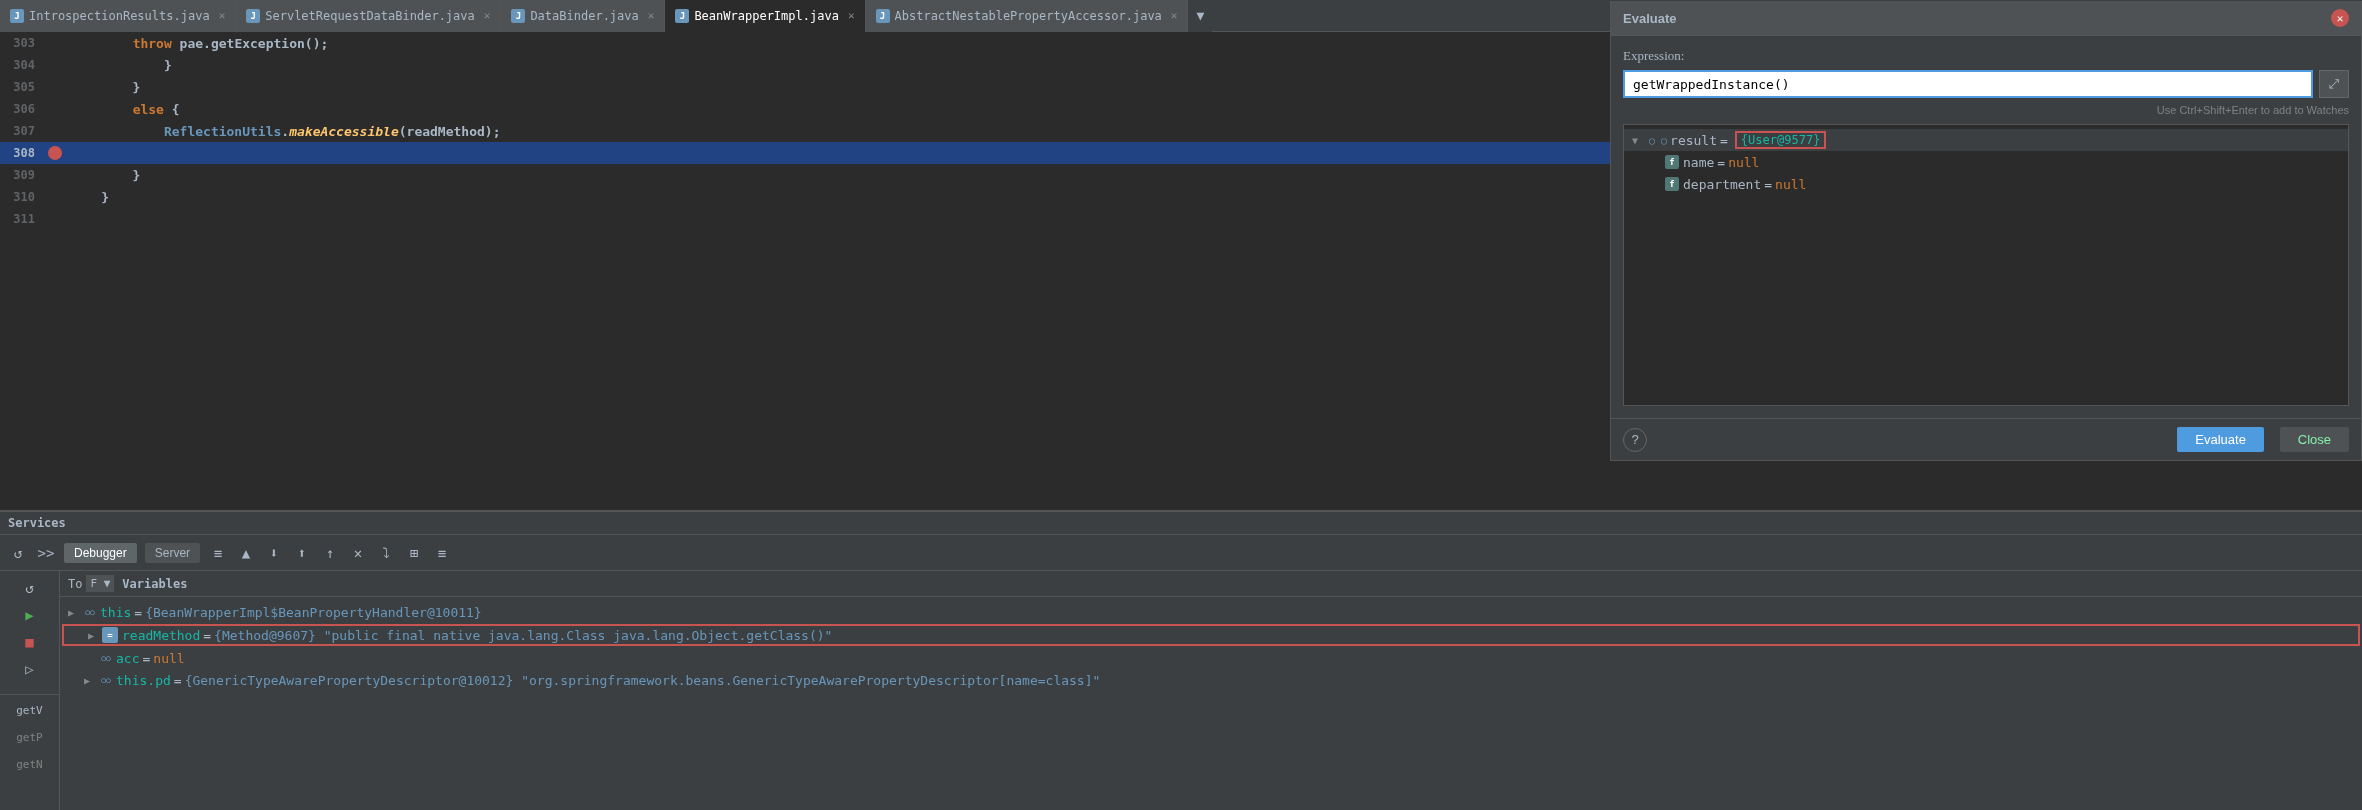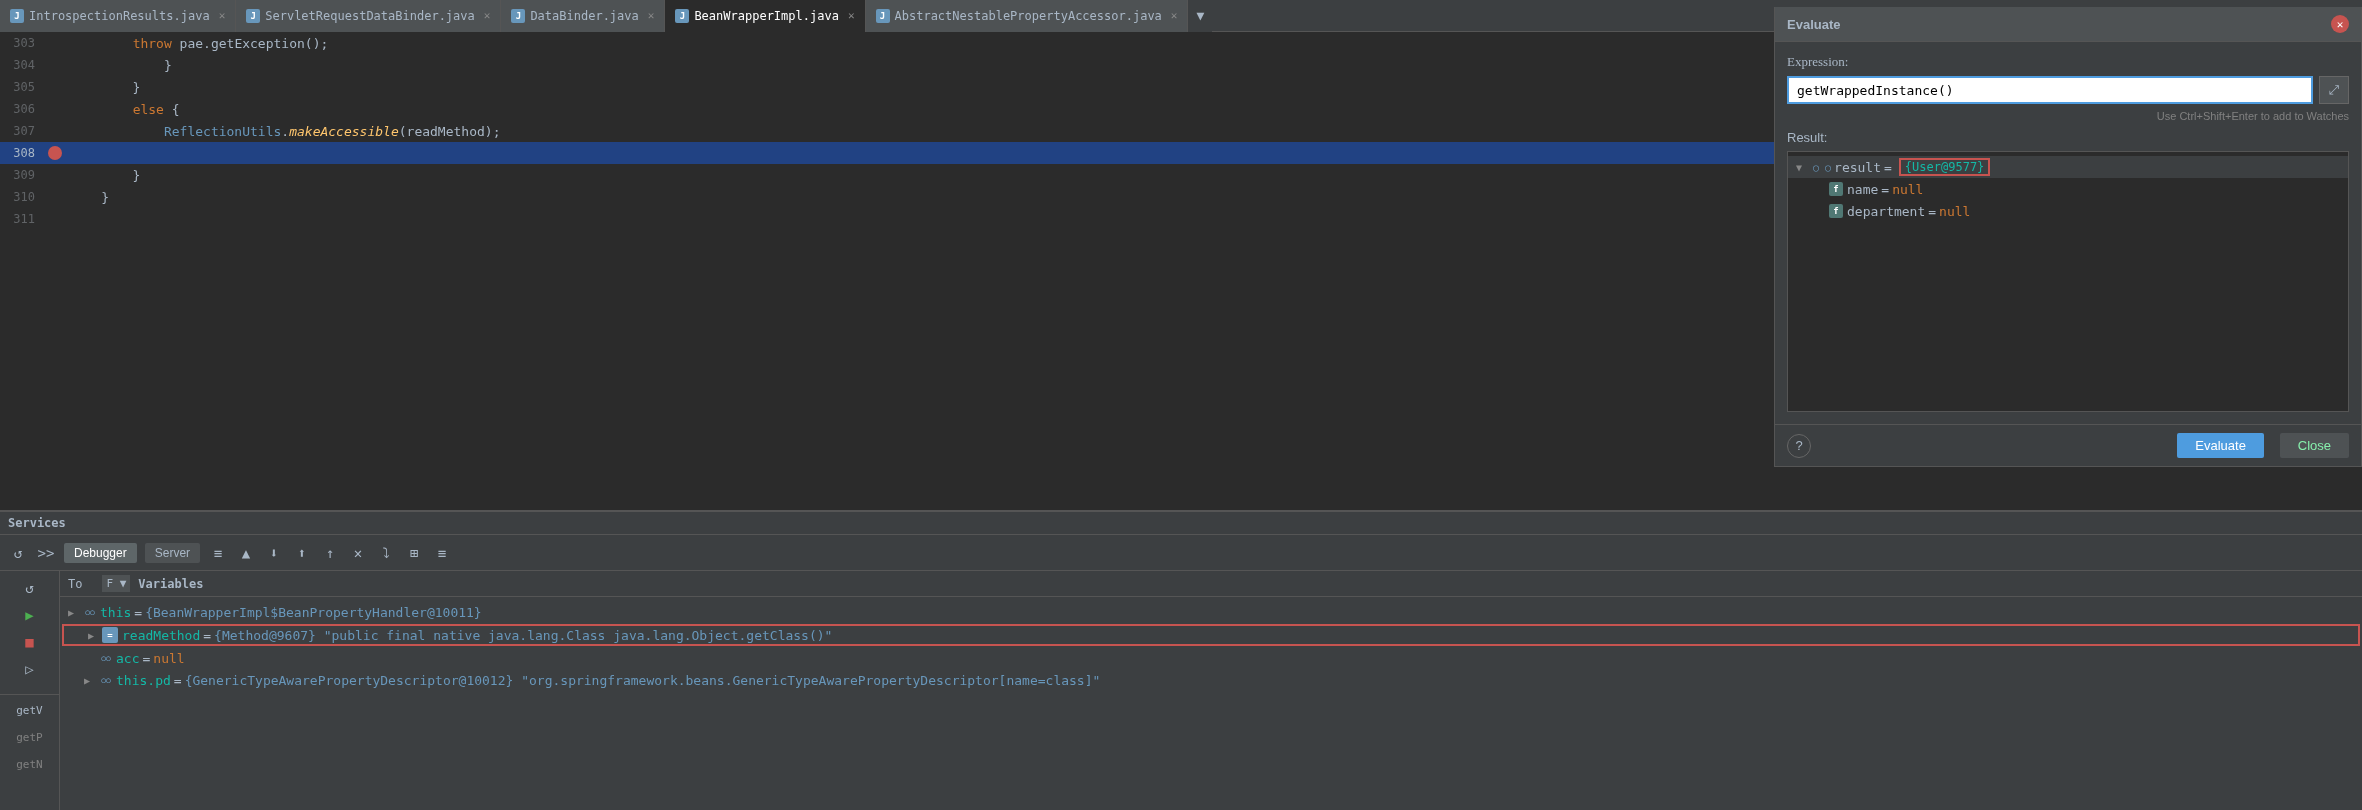--- a/index.html
+++ b/index.html
@@ -80,20 +80,21 @@
       background: #2b2b2b;
       overflow: hidden;
       display: flex;
       flex-direction: column;
     }
 
     .code-content {
       flex: 1;
       overflow: hidden;
       position: relative;
+      font-weight: bold;
     }
 
     .code-lines {
       display: flex;
       flex-direction: column;
     }
 
     .code-line {
       display: flex;
       height: 22px;
@@ -223,21 +224,21 @@
       padding: 4px 8px;
       display: flex;
       align-items: center;
       gap: 8px;
       border-bottom: 1px solid #555;
     }
 
     .frame-selector {
       display: flex;
       align-items: center;
-      gap: 20px;
+      gap: 4px;
     }
 
     .frame-label {
       color: #a9b7c6;
       font-size: 12px;
     }
 
     .variables-label {
       color: #a9b7c6;
       font-size: 12px;
@@ -288,23 +289,23 @@
     .var-icon.field { background: #507874; }
 
     .var-name { color: #14b8a6; }
     .var-eq { color: #a9b7c6; margin: 0 3px; }
     .var-val { color: #6897bb; }
     .var-val.red { color: #cc7832; }
 
     
     .evaluate-dialog {
       position: absolute;
-      top: 7px;
+      top: 1px;
       right: 0;
-      width: 588px;
+      width: 752px;
       height: 460px;
       background: #3c3f41;
       border: 1px solid #555;
       border-top: 0;
       z-index: 100;
       display: flex;
       flex-direction: column;
     }
 
     .dialog-title {
@@ -677,21 +678,20 @@
     <div class="dialog-body">
       <div class="dialog-label">Expression:</div>
 
       <div class="expression-row">
         <input class="expression-input" value="getWrappedInstance()" type="text" style="">
         <div class="expand-btn">⤢</div>
       </div>
 
       <div class="ctrl-hint">Use Ctrl+Shift+Enter to add to Watches</div>
 
-      <div class="result-label">Result:</div>
 
       <div class="result-area">
 
         <div class="result-row highlighted-result">
           <span class="result-expand">▼</span>
           <span style="font-size:10px;color:#6897bb;margin:0 3px">○ ○</span>
           <span style="color:#a9b7c6">result</span>
           <span style="color:#a9b7c6;margin:0 3px">=</span>
           <span class="result-badge">{User@9577}</span>
         </div>

